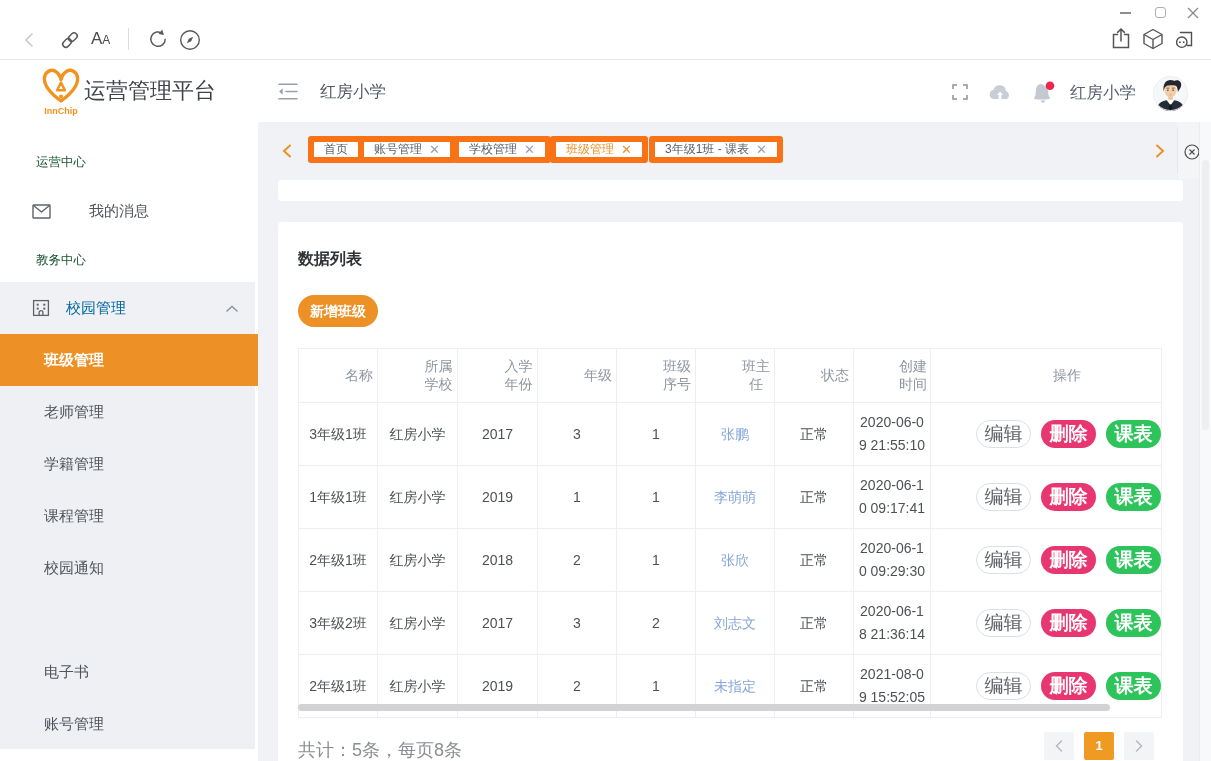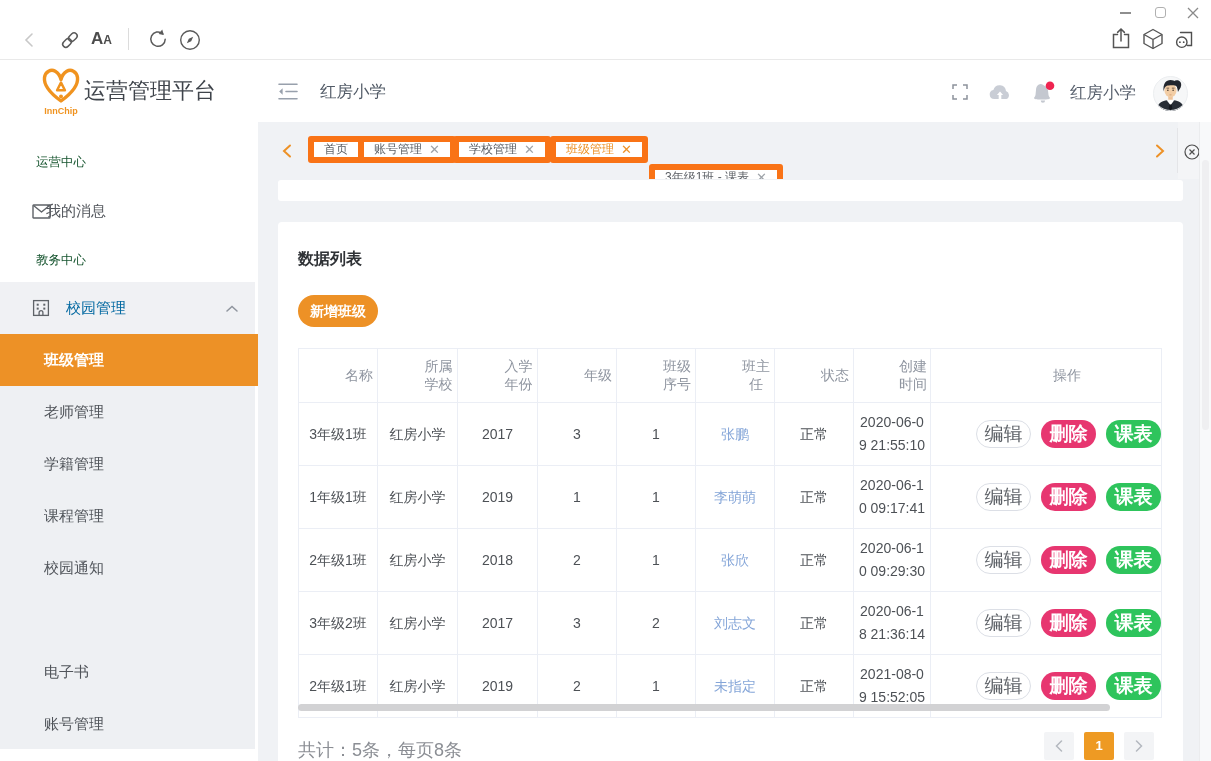--- a/index.html
+++ b/index.html
@@ -61,21 +61,21 @@
       <path d="M10,2 L4,8 L10,14" stroke="#c8c8c8" stroke-width="1.6" fill="none" stroke-linecap="round"></path>
     </svg>
 
   <svg class="tb-ic" style="left:60px;top:30px" width="20" height="20" viewBox="0 0 20 20">
     <g transform="rotate(45 10 10)" stroke="#5a5a5a" stroke-width="1.5" fill="none">
       <rect x="6.9" y="1.2" width="6.2" height="9.6" rx="3.1"></rect>
       <rect x="6.9" y="9.4" width="6.2" height="9.6" rx="3.1"></rect>
     </g>
   </svg>
 
-  <div class="tb-ic" style="left:91px;top:29px;font-size:17px;color:#4c4c4c;font-weight:bold;">A<span style="font-size:12px;">A</span></div>
+  <div class="tb-ic" style="left:91px;top:29px;font-size:17px;color:#4c4c4c;">A<span style="font-size:12px;">A</span></div>
 
   <div class="tb-ic" style="left:128px;top:28px;width:1px;height:22px;background:#dcdcdc;"></div>
 
   <svg class="tb-ic" style="left:147px;top:29px" width="22" height="22" viewBox="0 0 22 22">
     <path d="M15.6,4.6 A7.2,7.2 0 1 0 18.2,10.2" stroke="#5a5a5a" stroke-width="1.5" fill="none" stroke-linecap="round"></path>
     <polygon points="15.2,0.6 16.9,6.0 11.7,5.0" fill="#5a5a5a"></polygon>
   </svg>
 
   <svg class="tb-ic" style="left:179px;top:29px" width="22" height="22" viewBox="0 0 22 22">
     <circle cx="11" cy="11" r="9.3" stroke="#5a5a5a" stroke-width="1.4" fill="none"></circle>
@@ -126,21 +126,21 @@
     <div class="ltxt">运营管理平台</div>
   </div>
   <div class="sec-label" style="top:93px;">运营中心</div>
   <div class="mitem" style="top:124px;">
     <svg style="position:absolute;left:32px;top:19px" width="19" height="15" viewBox="0 0 19 15">
         <g stroke="#5f6368" stroke-width="1.4" fill="none" stroke-linejoin="round">
           <rect x="1" y="1" width="17" height="13" rx="0.5"></rect>
           <path d="M1.5,1.5 L9.5,8 L17.5,1.5"></path>
         </g>
       </svg>
-    <span style="margin-left:46px;">我的消息</span>
+    <span style="margin-left:89px;">我的消息</span>
   </div>
   <div class="sec-label" style="top:191px;">教务中心</div>
   <div id="submenu-bg"></div>
   <div id="parent-item"></div>
   <div class="mitem" style="top:221px;color:#0369a1;">
     <svg style="position:absolute;left:32px;top:17px" width="18" height="18" viewBox="0 0 18 18">
         <g stroke="#5f6368" stroke-width="1.3" fill="none">
           <rect x="1.6" y="1.6" width="14.8" height="14.8"></rect>
           <path d="M7.1,16.2 L7.1,13.6 a1.9,1.9 0 0 1 3.8,0 L10.9,16.2"></path>
         </g>
@@ -218,21 +218,21 @@
 </div>
 
 <div id="tabbar">
   <svg style="position:absolute;left:24px;top:22px" width="10" height="14" viewBox="0 0 10 14">
       <path d="M8,1.5 L2,7 L8,12.5" stroke="#ed9126" stroke-width="2" fill="none" stroke-linecap="round"></path>
     </svg>
   <div class="tab" style="left:50px;">首页</div>
   <div class="tab" style="left:100px;">账号管理<span class="x">✕</span></div>
   <div class="tab" style="left:195px;">学校管理<span class="x">✕</span></div>
   <div class="tab on" style="left:292px;">班级管理<span class="x">✕</span></div>
-  <div class="tab" style="left:391px;margin-top:28px;">3年级1班 - 课表<span class="x">✕</span></div>
+  <div class="tab" style="left:391px;">3年级1班 - 课表<span class="x">✕</span></div>
   <svg style="position:absolute;left:897px;top:22px" width="10" height="14" viewBox="0 0 10 14">
       <path d="M2,1.5 L8,7 L2,12.5" stroke="#ed9126" stroke-width="2" fill="none" stroke-linecap="round"></path>
     </svg>
   <div style="position:absolute;left:919px;top:6px;width:1px;height:45px;background:#e4e5e8;"></div>
   <div style="position:absolute;left:920px;top:0;width:33px;height:57px;background:#f4f5f7;"></div>
   <svg style="position:absolute;left:926px;top:22px" width="16" height="16" viewBox="0 0 16 16">
     <circle cx="8" cy="8" r="7" stroke="#4d4d4d" stroke-width="1.2" fill="none"></circle>
     <path d="M5.5,5.5 L10.5,10.5 M10.5,5.5 L5.5,10.5" stroke="#4d4d4d" stroke-width="1.2"></path>
   </svg>
 </div>

